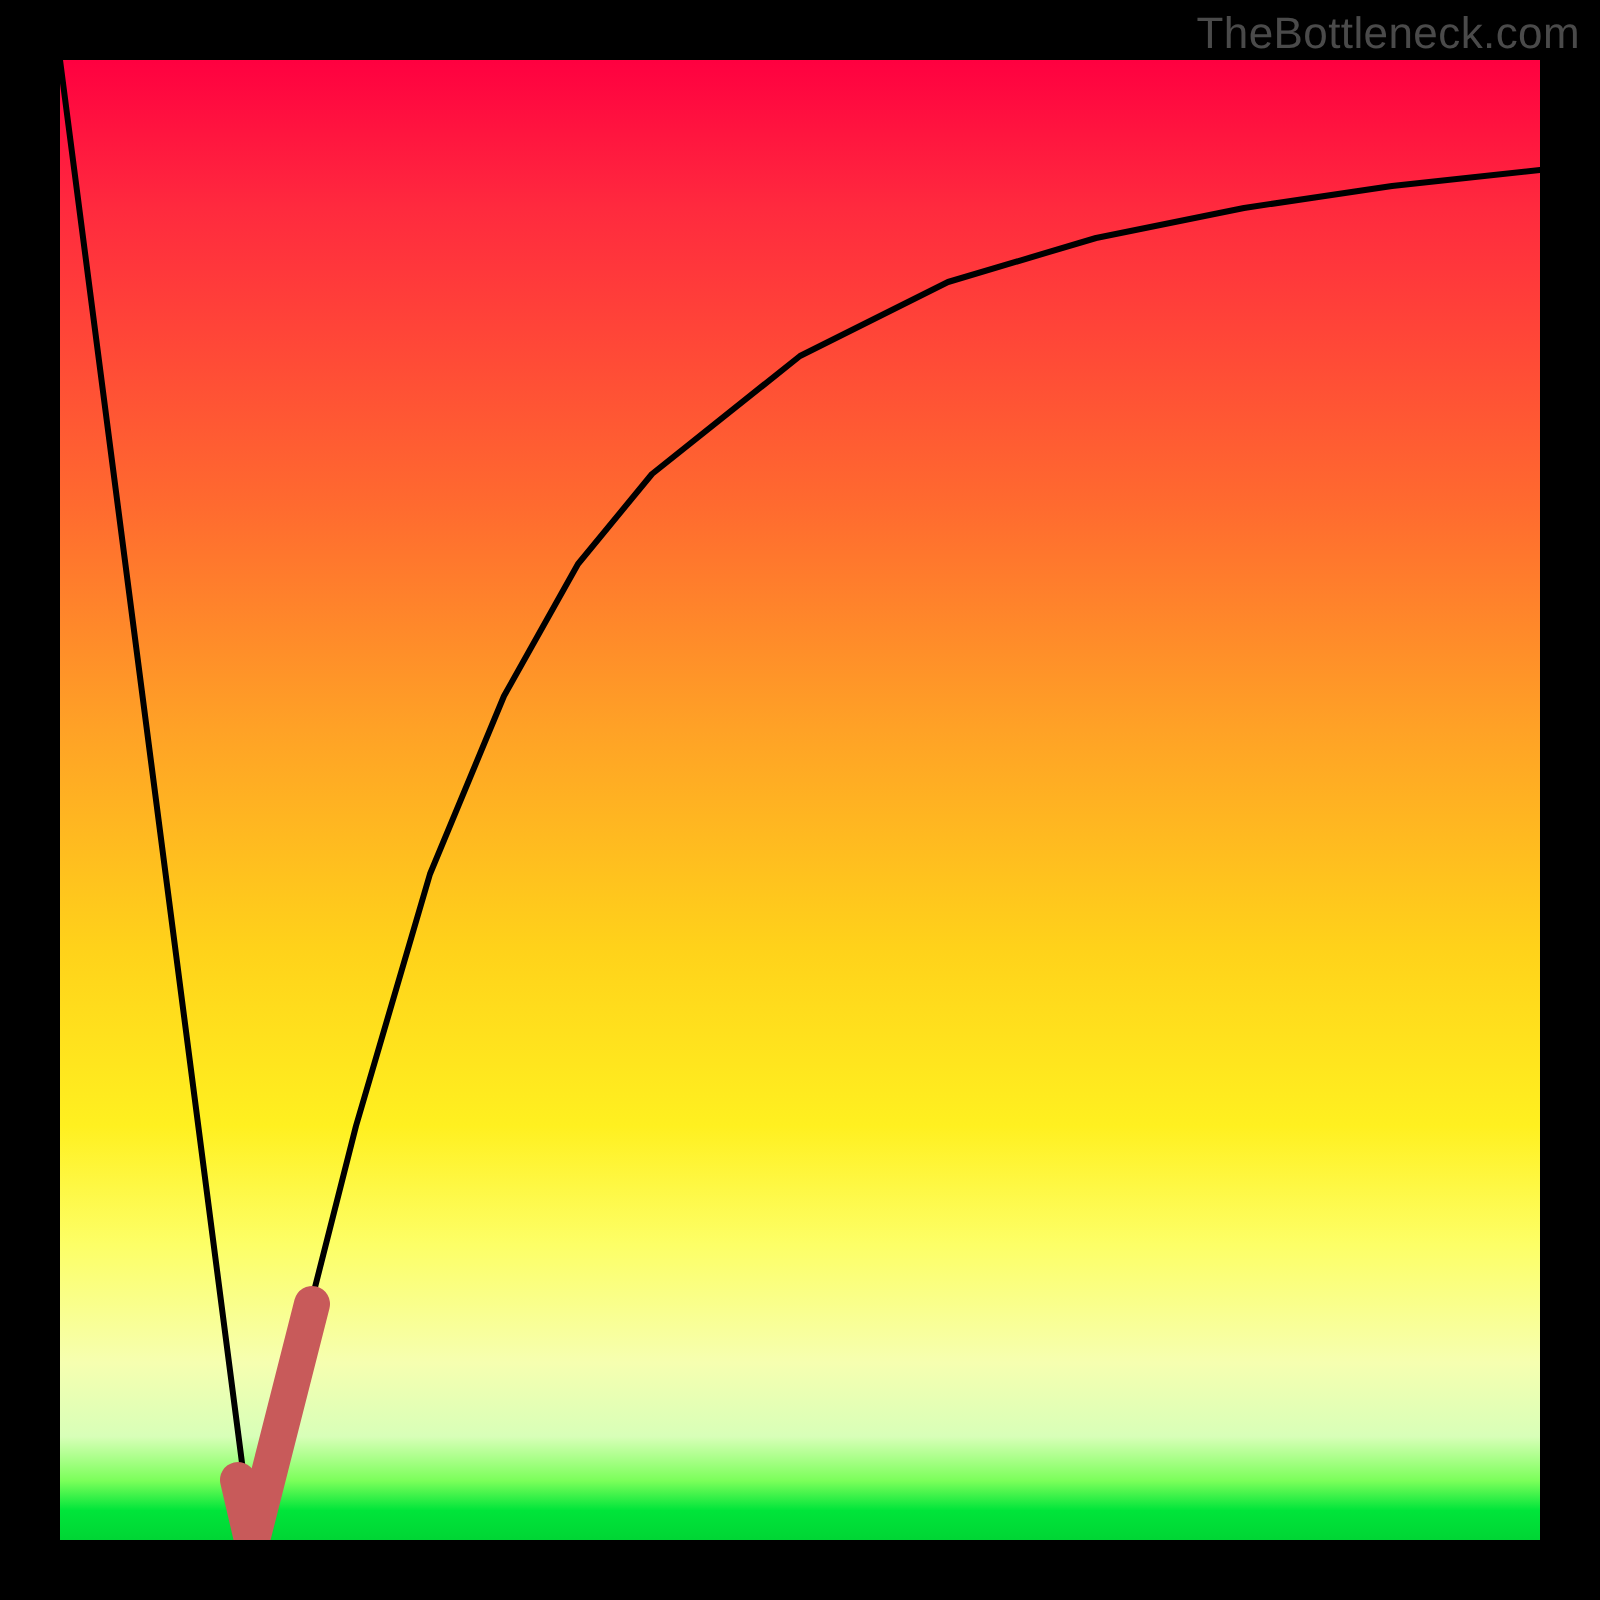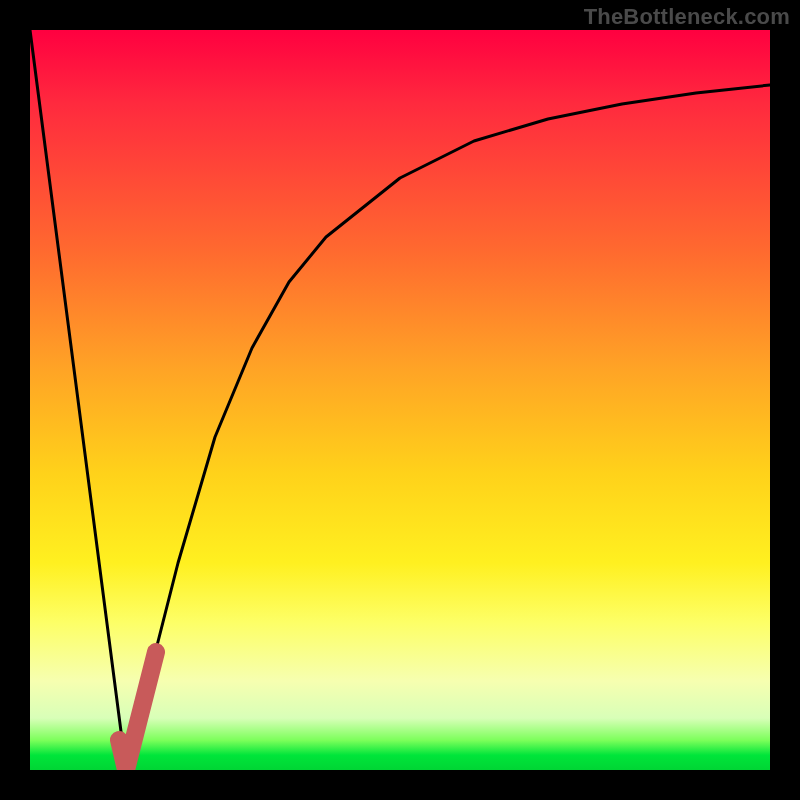--- a/index.html
+++ b/index.html
@@ -16,21 +16,21 @@
     width: 800px;
     height: 800px;
     background: #000;
   }
   .watermark {
     position: absolute;
     top: 4px;
     right: 10px;
     color: #4a4a4a;
     font-size: 22px;
-    font-weight: 700;
+    font-weight: 400;
     letter-spacing: 0.2px;
     z-index: 10;
   }
   .plot-area {
     position: absolute;
     left: 30px;
     top: 30px;
     width: 740px;
     height: 740px;
     overflow: hidden;

